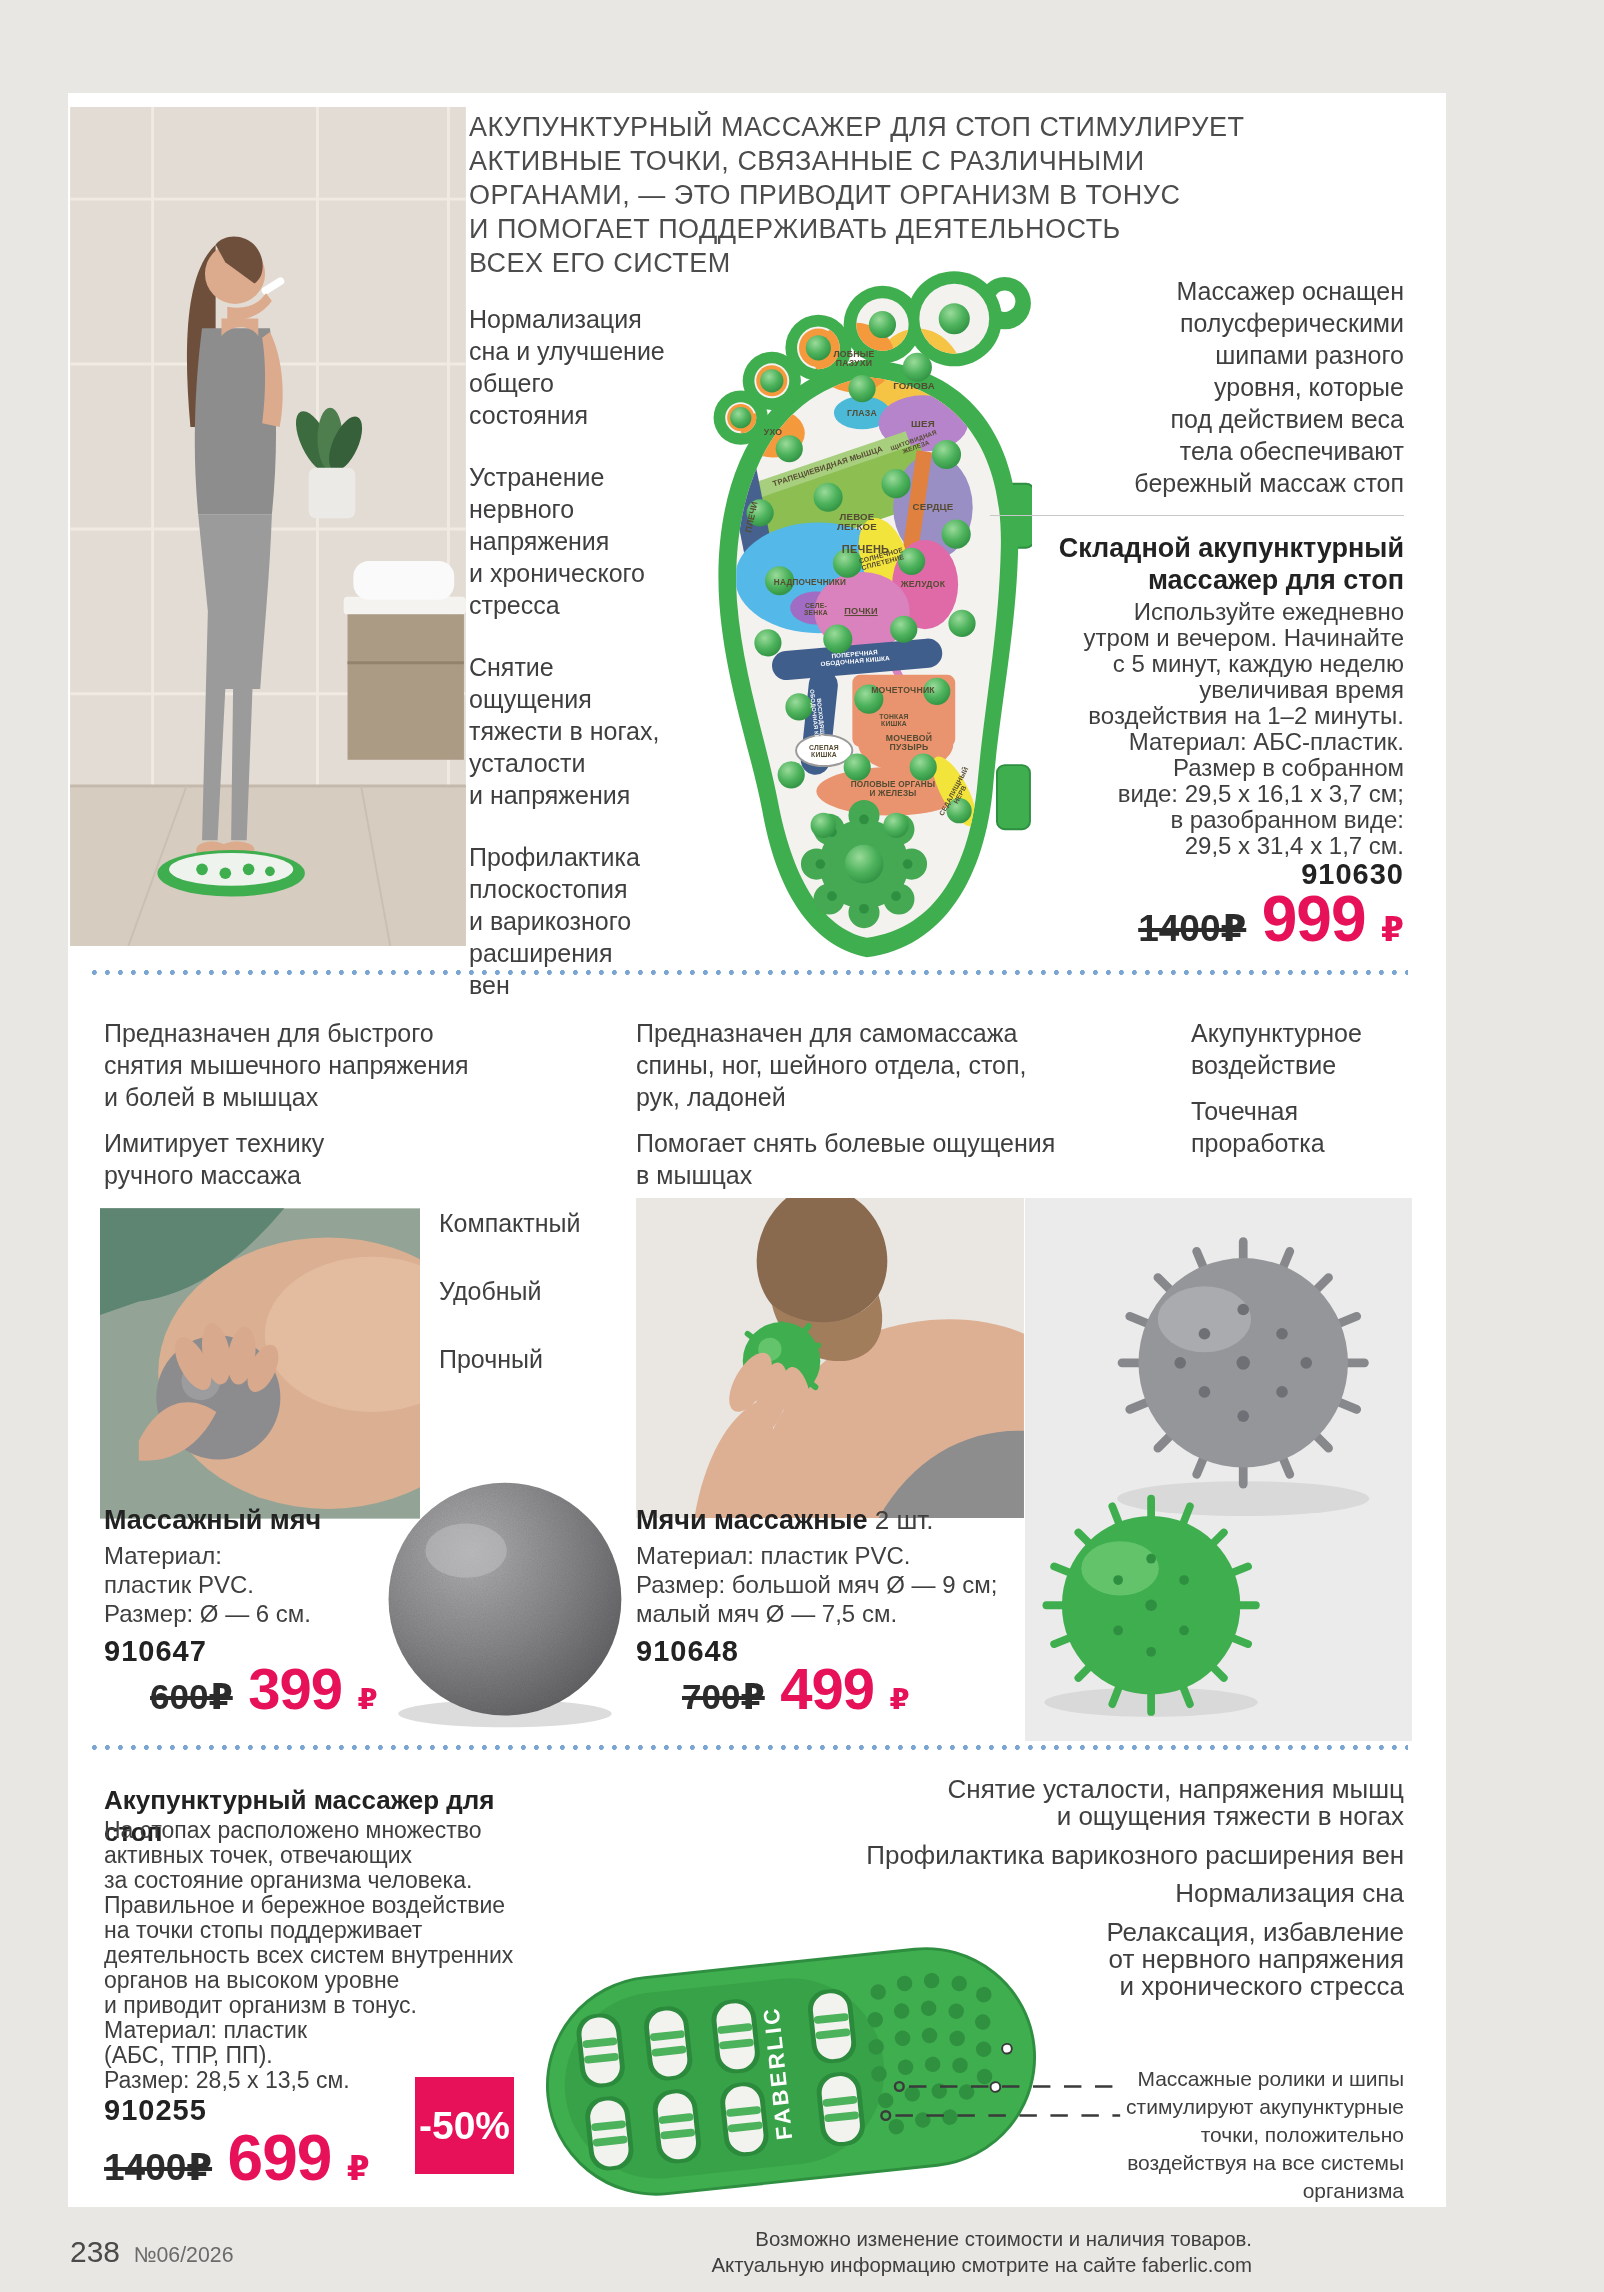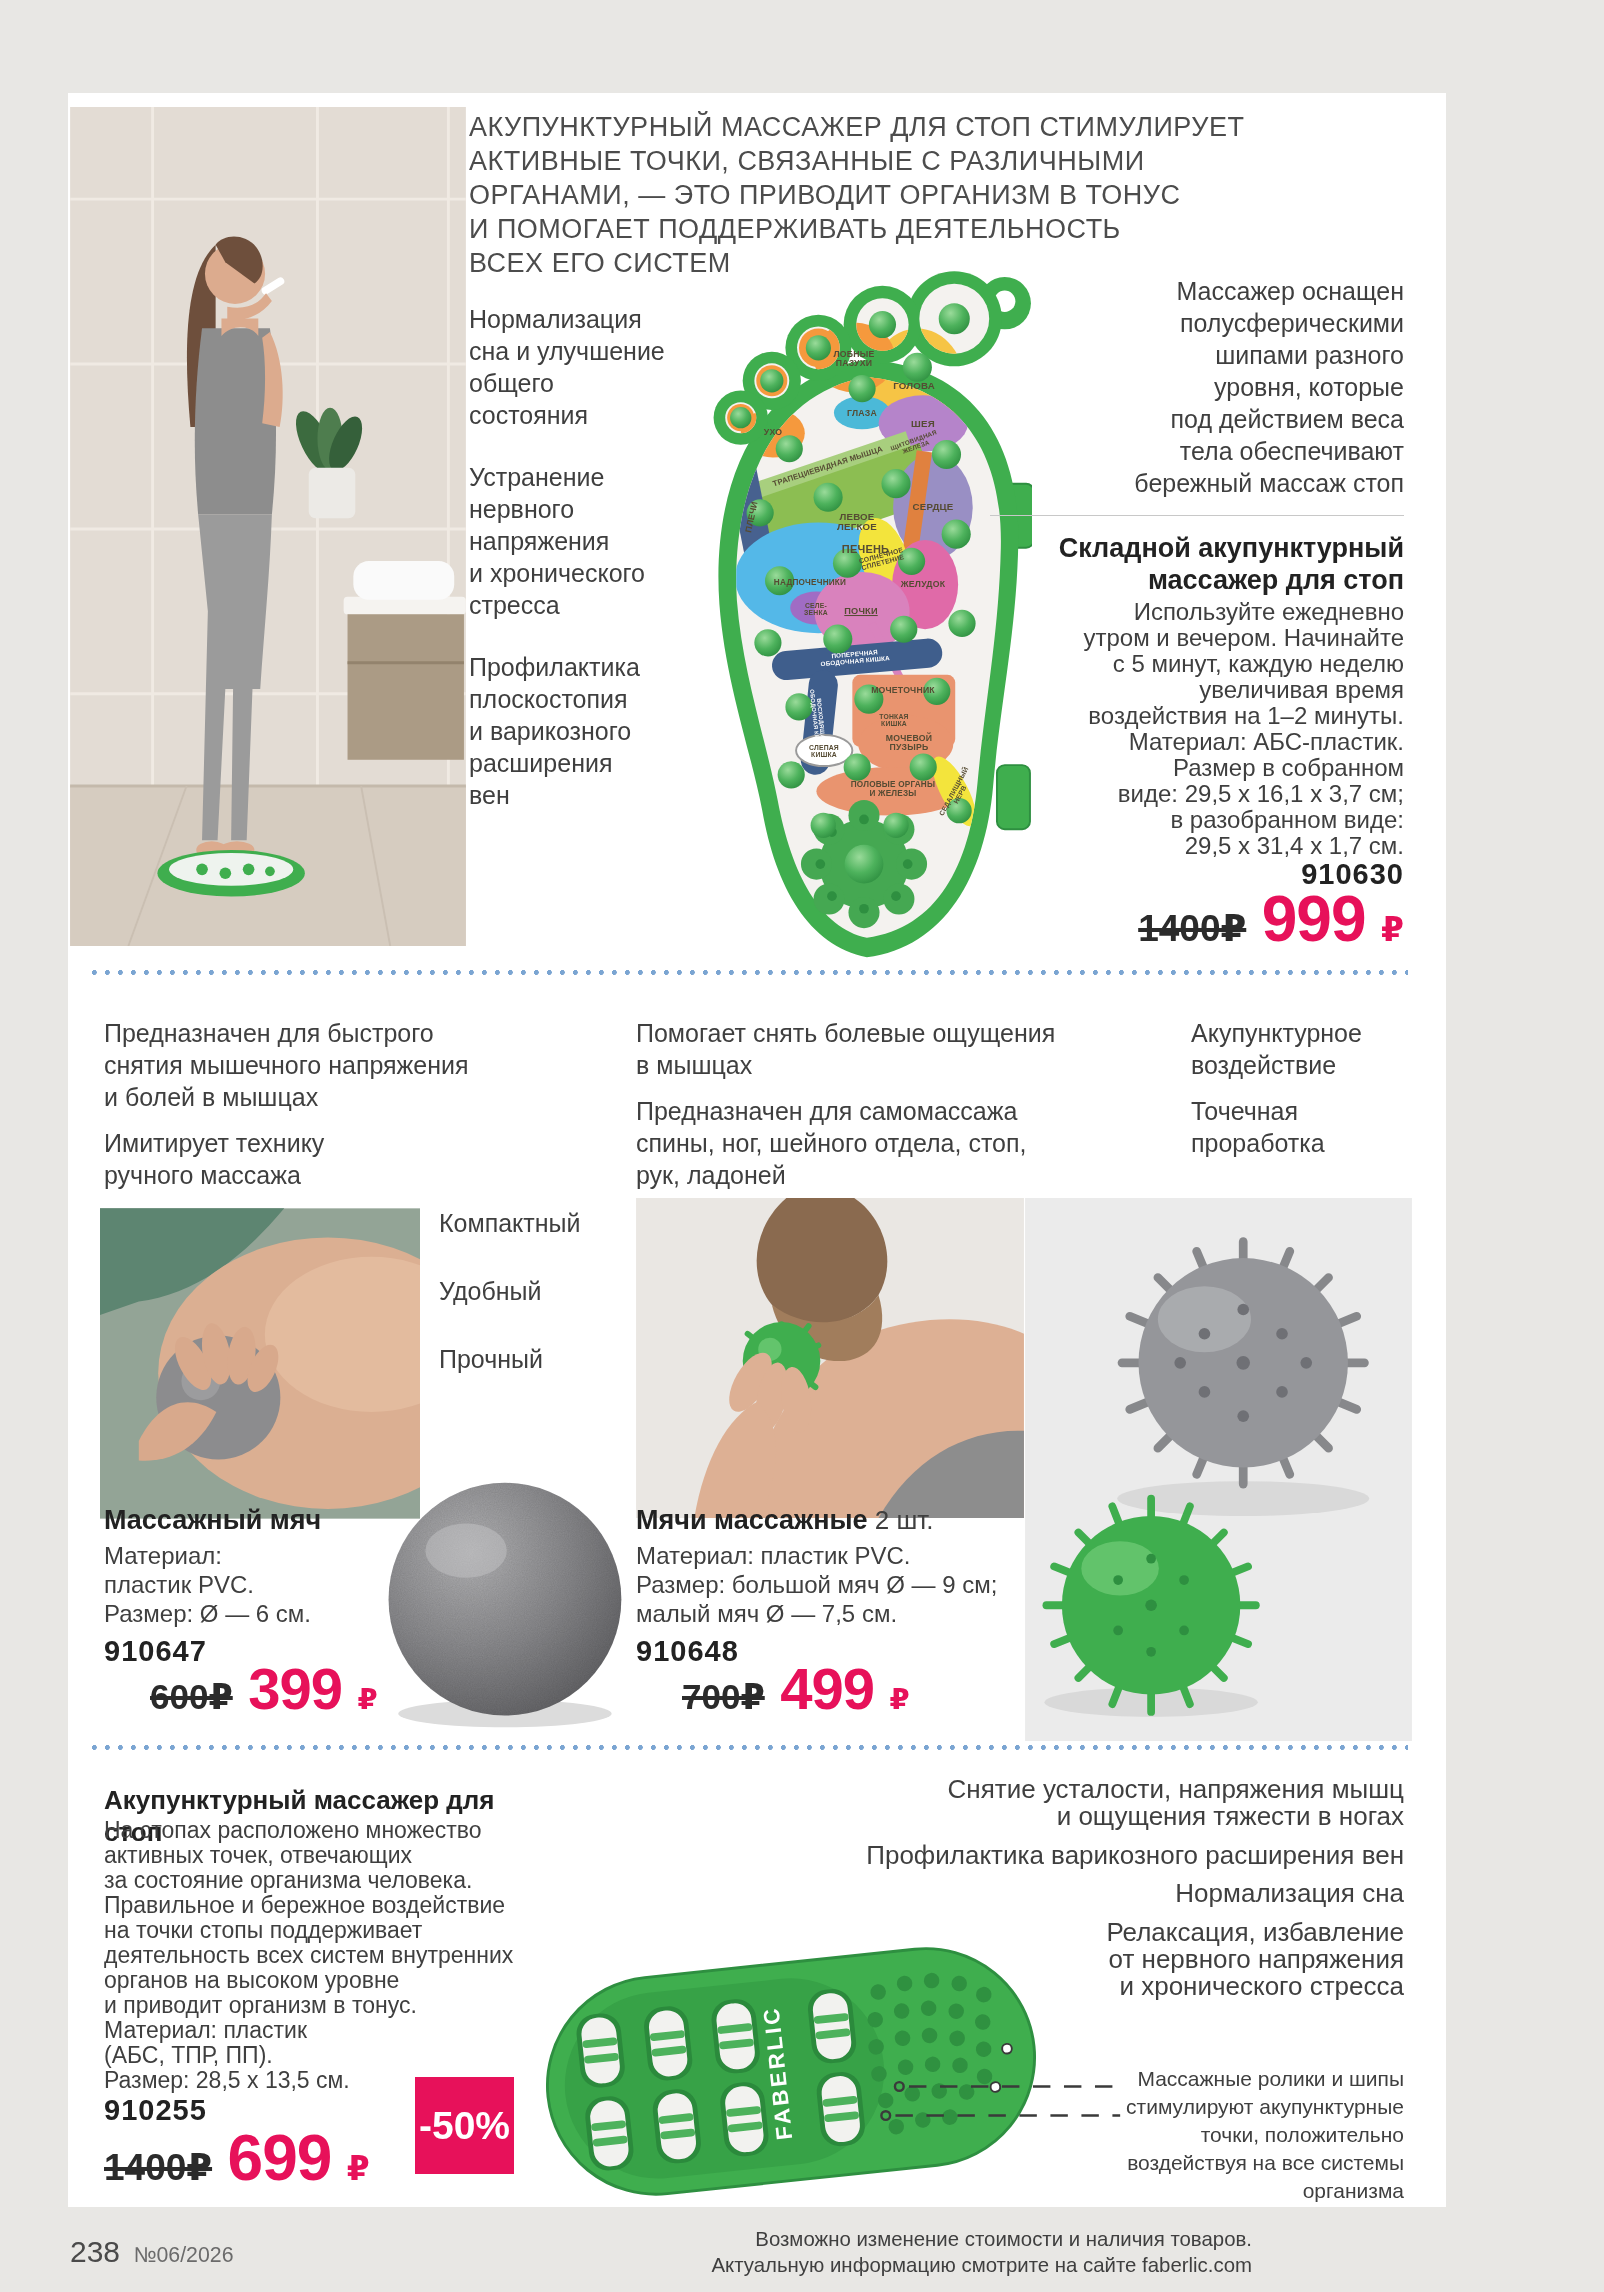--- a/index.html
+++ b/index.html
@@ -108,20 +108,25 @@
   <div class="abs" style="left:469px;top:303px;width:223px;">
     <p class="benefit pre">Нормализация
 сна и улучшение
 общего
 состояния</p>
     <p class="benefit pre">Устранение
 нервного
 напряжения
 и хронического
 стресса</p>
+    <p class="benefit pre">Снятие
+ощущения
+тяжести в ногах,
+усталости
+и напряжения</p>
     <p class="benefit pre">Профилактика
 плоскостопия
 и варикозного
 расширения
 вен</p>
   </div>
 
   <div class="abs" style="left:663px;top:243px;width:369px;height:723px;">
     <svg width="369" height="723" viewBox="0 0 380 745" style="position:absolute;left:0;top:0;">
       <defs>
@@ -316,25 +321,25 @@
   <div class="dots" style="left:92px;top:970px;width:1316px;"></div>
 
   <div class="abs" style="left:104px;top:1017px;width:427px;">
     <p class="midp pre">Предназначен для быстрого
 снятия мышечного напряжения
 и болей в мышцах</p>
     <p class="midp pre">Имитирует технику
 ручного массажа</p>
   </div>
   <div class="abs" style="left:636px;top:1017px;width:524px;">
-    <p class="midp pre">Помогает снять болевые ощущения
-в мышцах</p>
     <p class="midp pre">Предназначен для самомассажа
 спины, ног, шейного отдела, стоп,
 рук, ладоней</p>
+    <p class="midp pre">Помогает снять болевые ощущения
+в мышцах</p>
   </div>
   <div class="abs" style="left:1191px;top:1017px;width:233px;">
     <p class="midp pre">Акупунктурное
 воздействие</p>
     <p class="midp pre">Точечная
 проработка</p>
   </div>
 
   <div class="abs" style="left:100px;top:1208px;width:320px;height:311px;">
     <svg width="320" height="311" viewBox="0 0 330 320">

